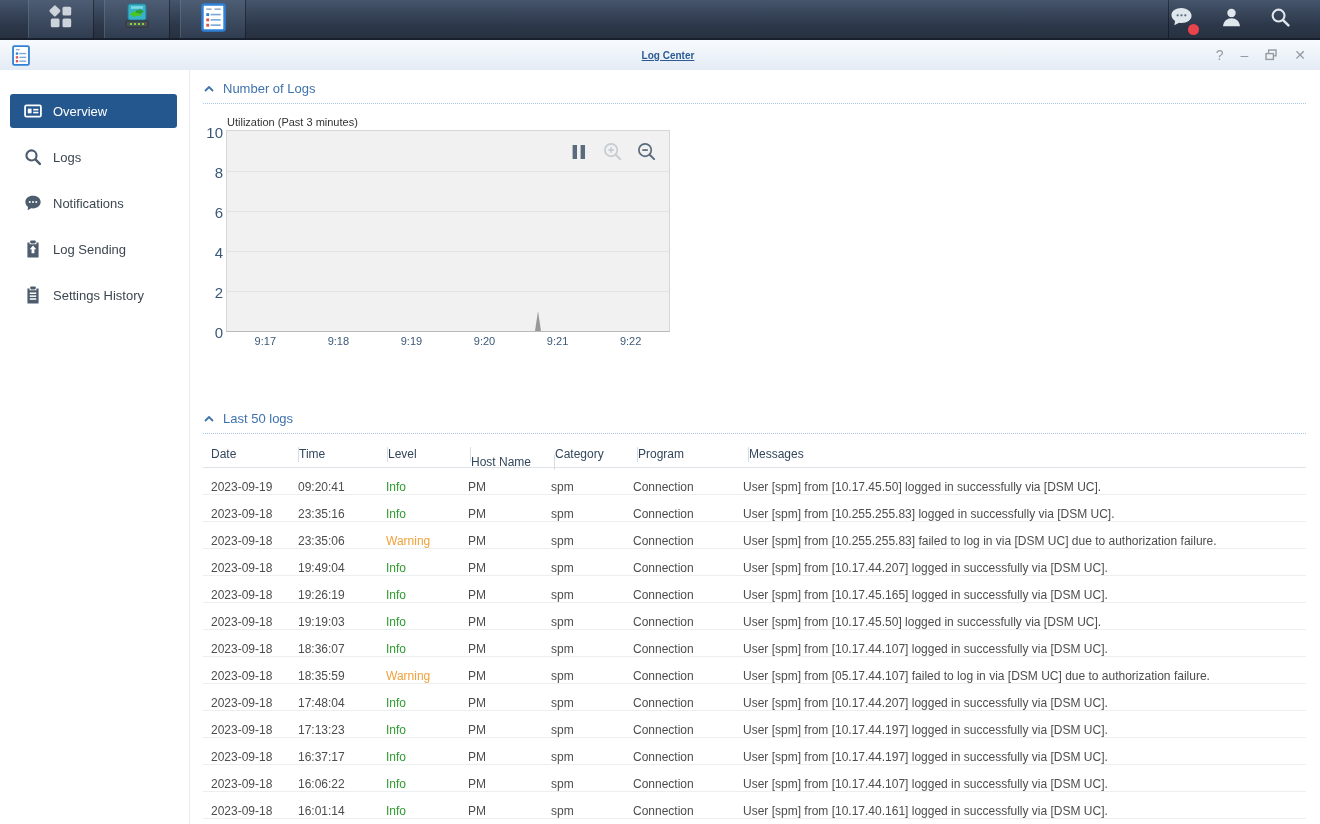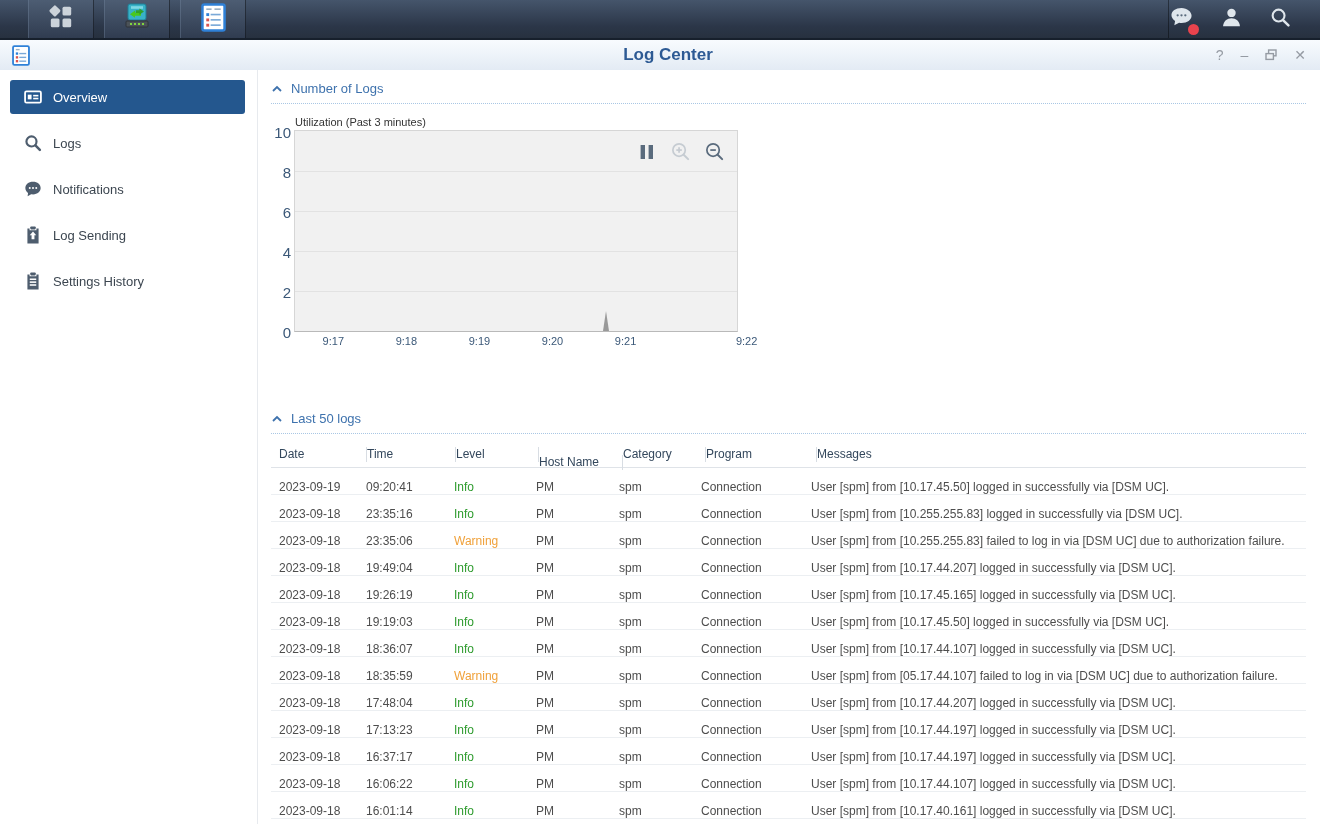--- a/index.html
+++ b/index.html
@@ -13,26 +13,26 @@
     border-right:1px solid rgba(0,0,0,.45);cursor:pointer;}
   .tb-btn.first{margin-left:28px;}
   .tb-btn.gap{margin-left:10px;}
   .tb-right{display:flex;align-items:center;gap:26px;padding-right:28px;border-left:1px solid rgba(0,0,0,.4);}
   .tray-ic{position:relative;display:flex;align-items:center;cursor:pointer;}
   .badge{position:absolute;right:-5px;bottom:-2px;width:11px;height:11px;border-radius:50%;background:#e9434d;}
   
   .window{height:784px;display:flex;flex-direction:column;background:#fff;}
   .titlebar{height:30px;background:linear-gradient(#f8fbfe,#e3ebf4);display:flex;align-items:center;position:relative;}
   .title-ic{margin-left:12px;display:flex;align-items:center;}
-  .win-title{position:absolute;left:16px;right:0;text-align:center;font-size:17px;font-weight:bold;color:#2d5a94;}
+  .win-title{position:absolute;left:16px;right:0;text-align:center;font-size:10px;font-weight:bold;color:#2d5a94;text-decoration:underline;}
   .win-ctrls{position:absolute;right:14px;top:0;height:100%;display:flex;align-items:center;gap:17px;}
   .wc{color:#959ba3;font-size:14px;line-height:1;cursor:pointer;display:flex;align-items:center;}
   
   .body-row{flex:1;display:flex;min-height:0;}
-  .sidebar{width:258px;padding-top:10px;box-sizing:border-box;border-right:1px solid #e7eaee;}
+  .sidebar{width:190px;padding-top:24px;box-sizing:border-box;border-right:1px solid #e7eaee;}
   .side-item{height:34px;margin:0 12px 12px 10px;display:flex;align-items:center;gap:11px;
     padding-left:14px;border-radius:3px;color:#3c4650;font-size:13px;cursor:pointer;}
   .side-item .side-ic{color:#4e5d6e;display:flex;align-items:center;}
   .side-item.selected{background:#24578e;color:#fff;}
   .side-item.selected .side-ic{color:#fff;}
   .main{flex:1;padding:6px 14px 0 13px;min-width:0;overflow:hidden;}
   .sec-head{display:flex;align-items:center;gap:9px;color:#3e72ad;font-size:13px;
     padding:5px 0 7px 1px;border-bottom:1px dotted #a9c7e4;}
   .sec-head .chev{display:flex;align-items:center;cursor:pointer;}
   
@@ -276,21 +276,21 @@
               <div class="gridline" style="top: 40px;"></div>
               <div class="spike" style="left: 310.887px; bottom: 0px; border-bottom: 20px solid rgb(153, 153, 153);"></div>
             </div>
         </div>
         <div class="xaxis" id="xaxis">
             <div class="xtick" style="left: 8.9%;">9:17</div>
             <div class="xtick" style="left: 25.43%;">9:18</div>
             <div class="xtick" style="left: 41.96%;">9:19</div>
             <div class="xtick" style="left: 58.49%;">9:20</div>
             <div class="xtick" style="left: 75.02%;">9:21</div>
-            <div class="xtick" style="left: 91.55%; margin-left: 48px;">9:22</div>
+            <div class="xtick" style="left: 91.55%;">9:22</div>
           </div>
       </div>
 
       <div class="spacer"></div>
 
       <div class="sec-head">
         <span class="chev">
           <svg viewBox="0 0 10 8" width="10" height="8">
               <polyline points="1,6 5,2 9,6" fill="none" stroke="#3e72ad" stroke-width="1.8"></polyline>
             </svg>

